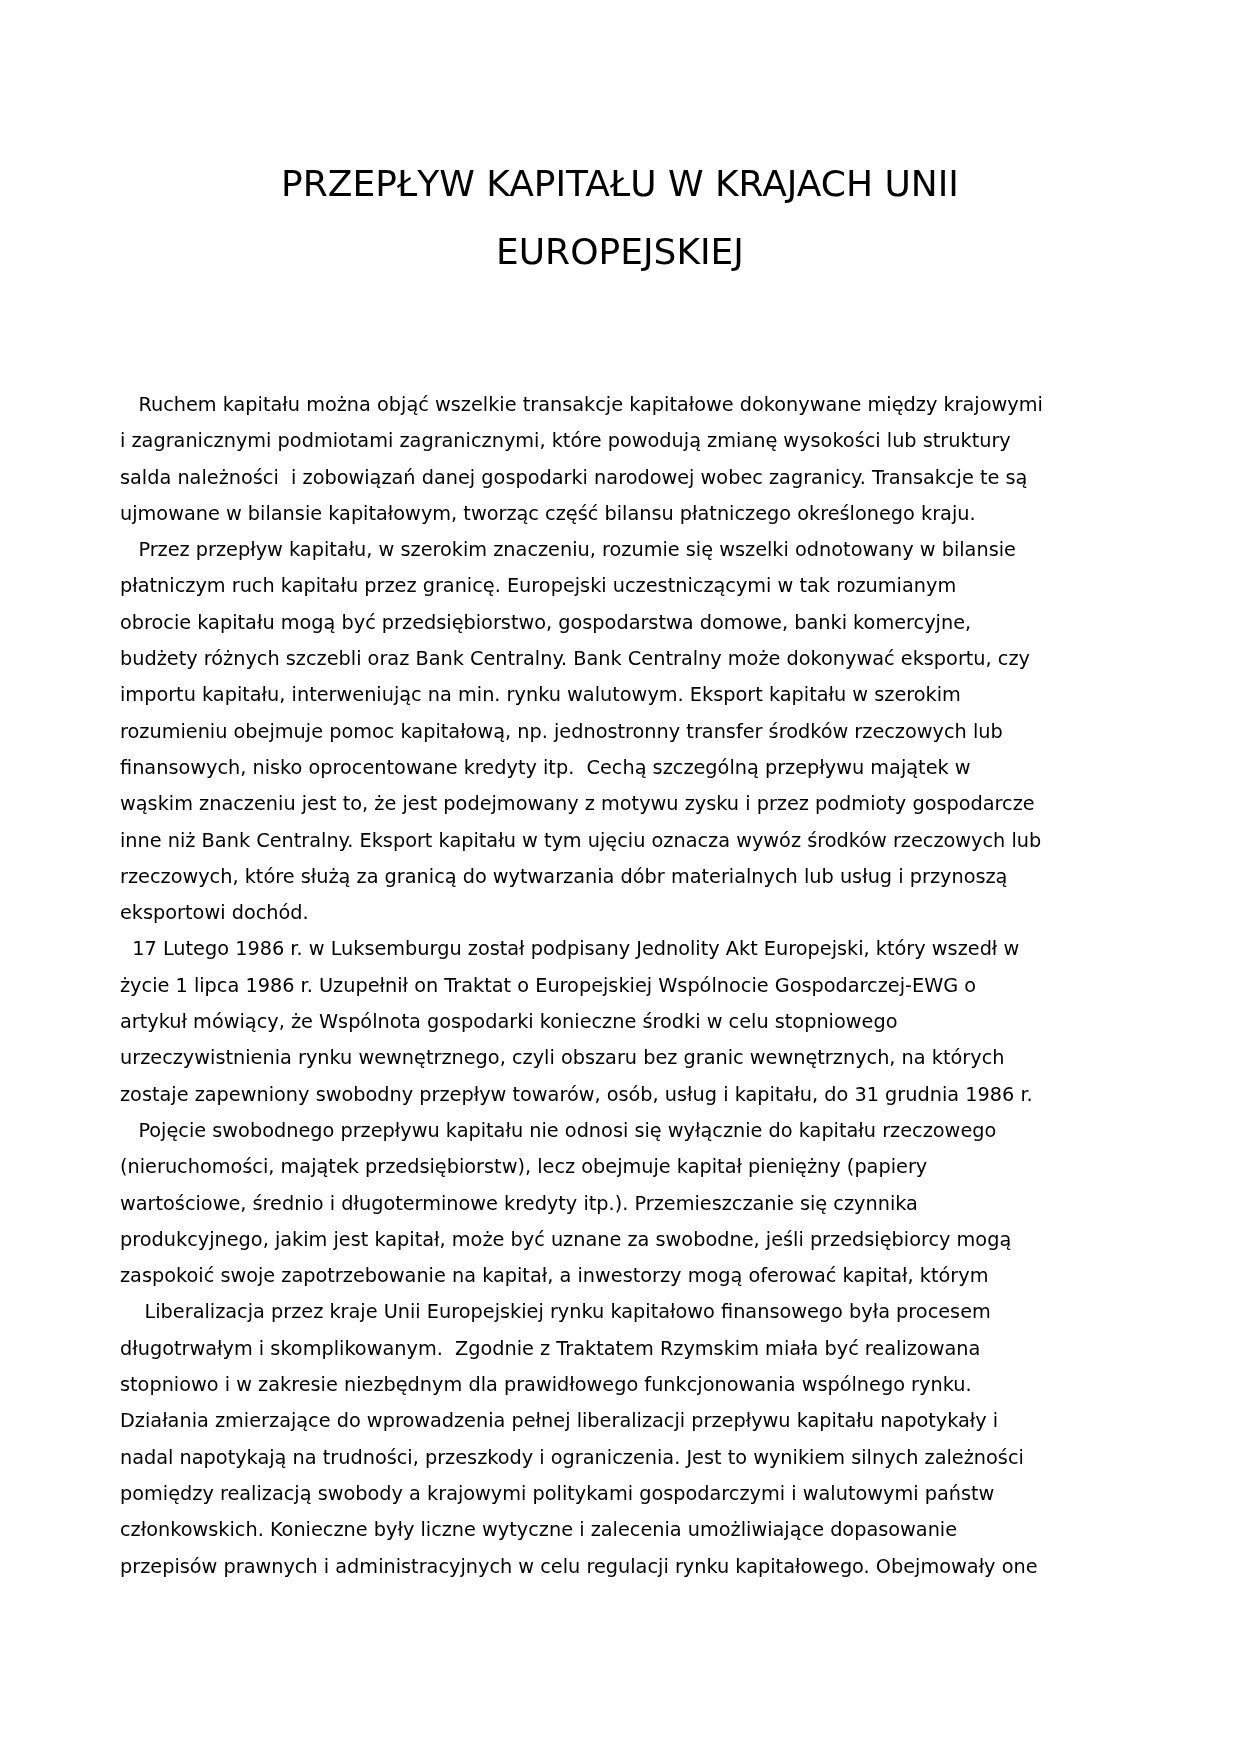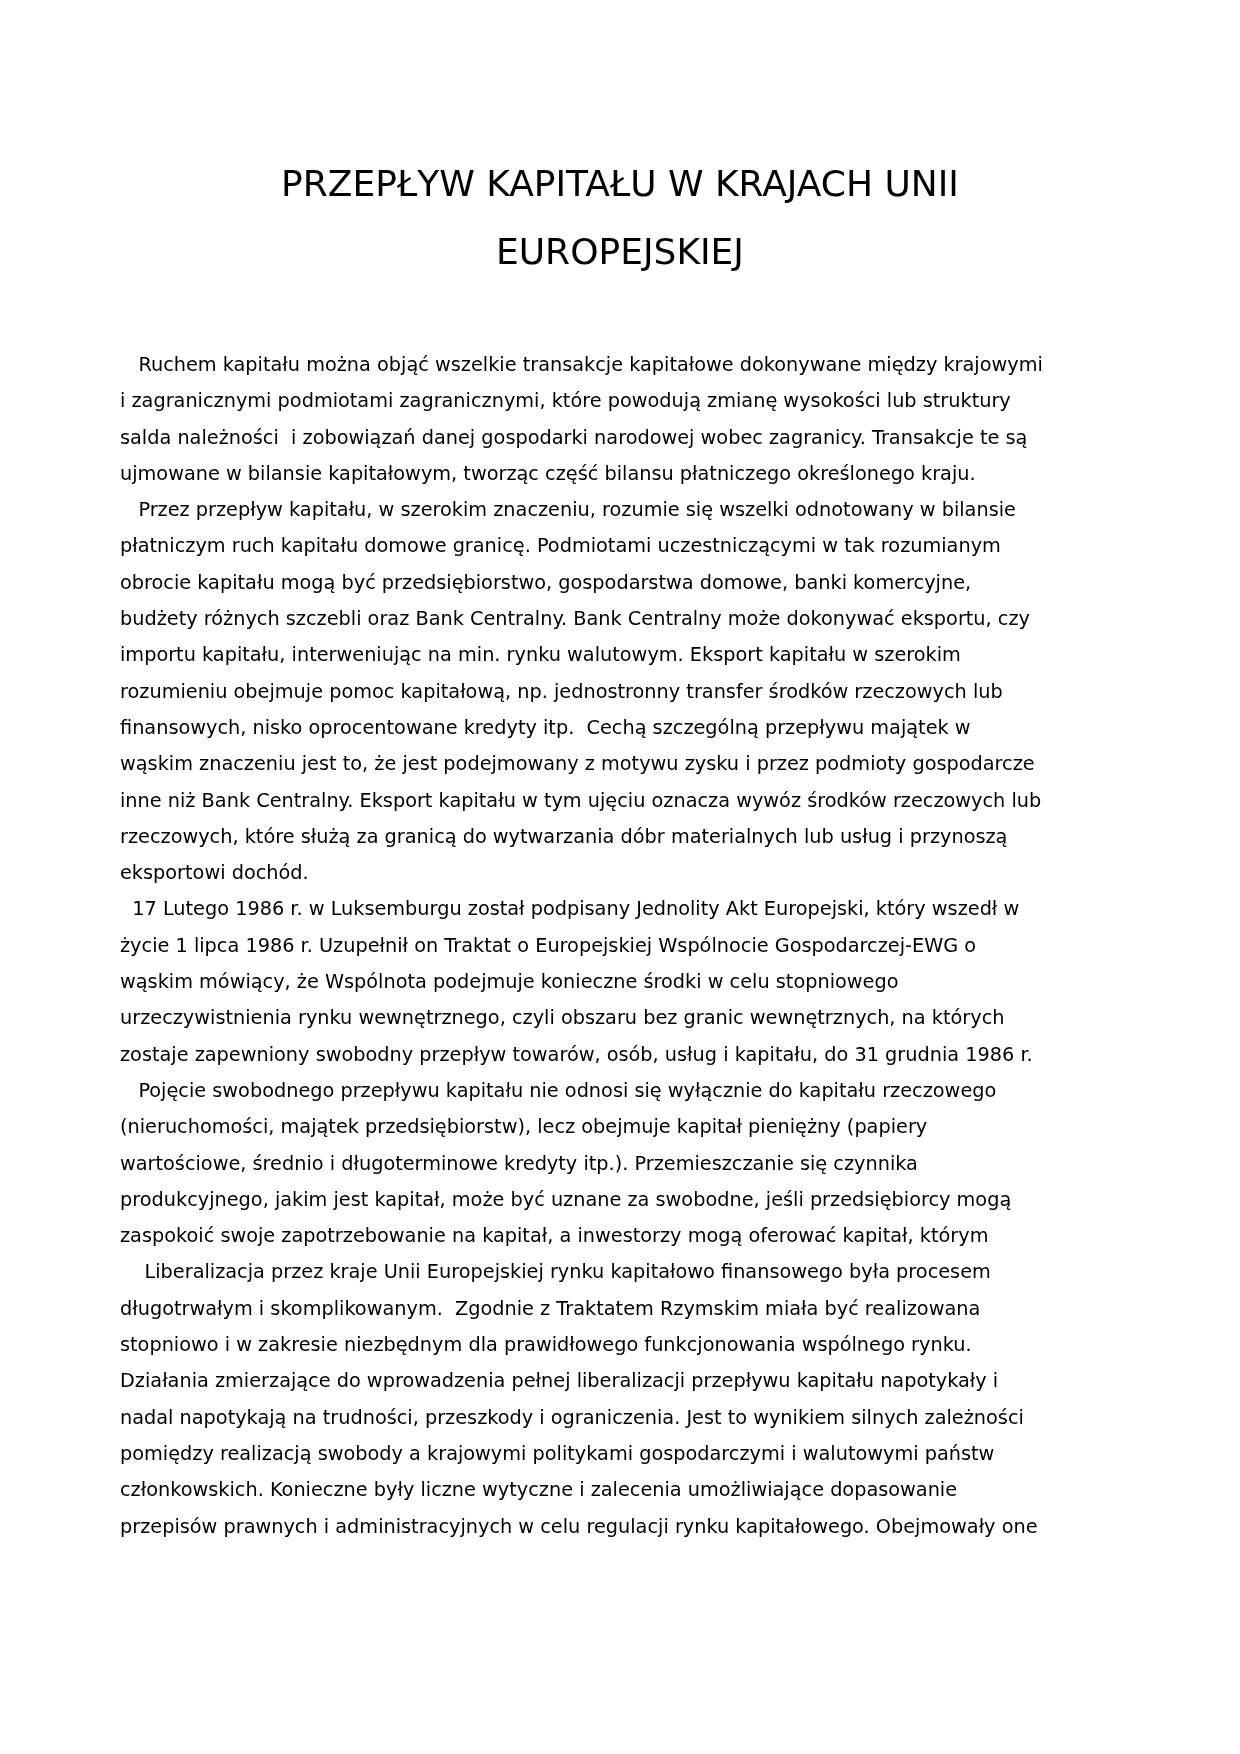--- a/index.html
+++ b/index.html
@@ -33,21 +33,21 @@
       font-size: 36px;
       line-height: 68px;
       font-weight: normal;
       margin: 0;
       letter-spacing: 0px;
     }
     .title .t-line { display: block; }
     .body-text {
       position: absolute;
       left: 120px;
-      top: 340px;
+      top: 380px;
       width: 1010px;
     }
     .line {
       display: block;
       height: 36.3px;
       line-height: 36.3px;
       font-size: 19.3px;
       white-space: pre;
     }
   </style>
@@ -61,34 +61,34 @@
   </h1>
 
   <div class="body-text">
 
     <span class="line">   Ruchem kapitału można objąć wszelkie transakcje kapitałowe dokonywane między krajowymi</span>
     <span class="line">i zagranicznymi podmiotami zagranicznymi, które powodują zmianę wysokości lub struktury</span>
     <span class="line">salda należności  i zobowiązań danej gospodarki narodowej wobec zagranicy. Transakcje te są</span>
     <span class="line">ujmowane w bilansie kapitałowym, tworząc część bilansu płatniczego określonego kraju.</span>
 
     <span class="line">   Przez przepływ kapitału, w szerokim znaczeniu, rozumie się wszelki odnotowany w bilansie</span>
-    <span class="line">płatniczym ruch kapitału domowe granicę. Podmiotami uczestniczącymi w tak rozumianym</span>
+    <span class="line">płatniczym ruch kapitału przez granicę. Europejski uczestniczącymi w tak rozumianym</span>
     <span class="line">obrocie kapitału mogą być przedsiębiorstwo, gospodarstwa domowe, banki komercyjne,</span>
     <span class="line">budżety różnych szczebli oraz Bank Centralny. Bank Centralny może dokonywać eksportu, czy</span>
     <span class="line">importu kapitału, interweniując na min. rynku walutowym. Eksport kapitału w szerokim</span>
     <span class="line">rozumieniu obejmuje pomoc kapitałową, np. jednostronny transfer środków rzeczowych lub</span>
     <span class="line">finansowych, nisko oprocentowane kredyty itp.  Cechą szczególną przepływu majątek w</span>
     <span class="line">wąskim znaczeniu jest to, że jest podejmowany z motywu zysku i przez podmioty gospodarcze</span>
     <span class="line">inne niż Bank Centralny. Eksport kapitału w tym ujęciu oznacza wywóz środków rzeczowych lub</span>
     <span class="line">rzeczowych, które służą za granicą do wytwarzania dóbr materialnych lub usług i przynoszą</span>
     <span class="line">eksportowi dochód.</span>
 
     <span class="line">  17 Lutego 1986 r. w Luksemburgu został podpisany Jednolity Akt Europejski, który wszedł w</span>
     <span class="line">życie 1 lipca 1986 r. Uzupełnił on Traktat o Europejskiej Wspólnocie Gospodarczej-EWG o</span>
-    <span class="line">wąskim mówiący, że Wspólnota podejmuje konieczne środki w celu stopniowego</span>
+    <span class="line">artykuł mówiący, że Wspólnota gospodarki konieczne środki w celu stopniowego</span>
     <span class="line">urzeczywistnienia rynku wewnętrznego, czyli obszaru bez granic wewnętrznych, na których</span>
     <span class="line">zostaje zapewniony swobodny przepływ towarów, osób, usług i kapitału, do 31 grudnia 1986 r.</span>
 
     <span class="line">   Pojęcie swobodnego przepływu kapitału nie odnosi się wyłącznie do kapitału rzeczowego</span>
     <span class="line">(nieruchomości, majątek przedsiębiorstw), lecz obejmuje kapitał pieniężny (papiery</span>
     <span class="line">wartościowe, średnio i długoterminowe kredyty itp.). Przemieszczanie się czynnika</span>
     <span class="line">produkcyjnego, jakim jest kapitał, może być uznane za swobodne, jeśli przedsiębiorcy mogą</span>
     <span class="line">zaspokoić swoje zapotrzebowanie na kapitał, a inwestorzy mogą oferować kapitał, którym</span>
 
     <span class="line">    Liberalizacja przez kraje Unii Europejskiej rynku kapitałowo finansowego była procesem</span>

